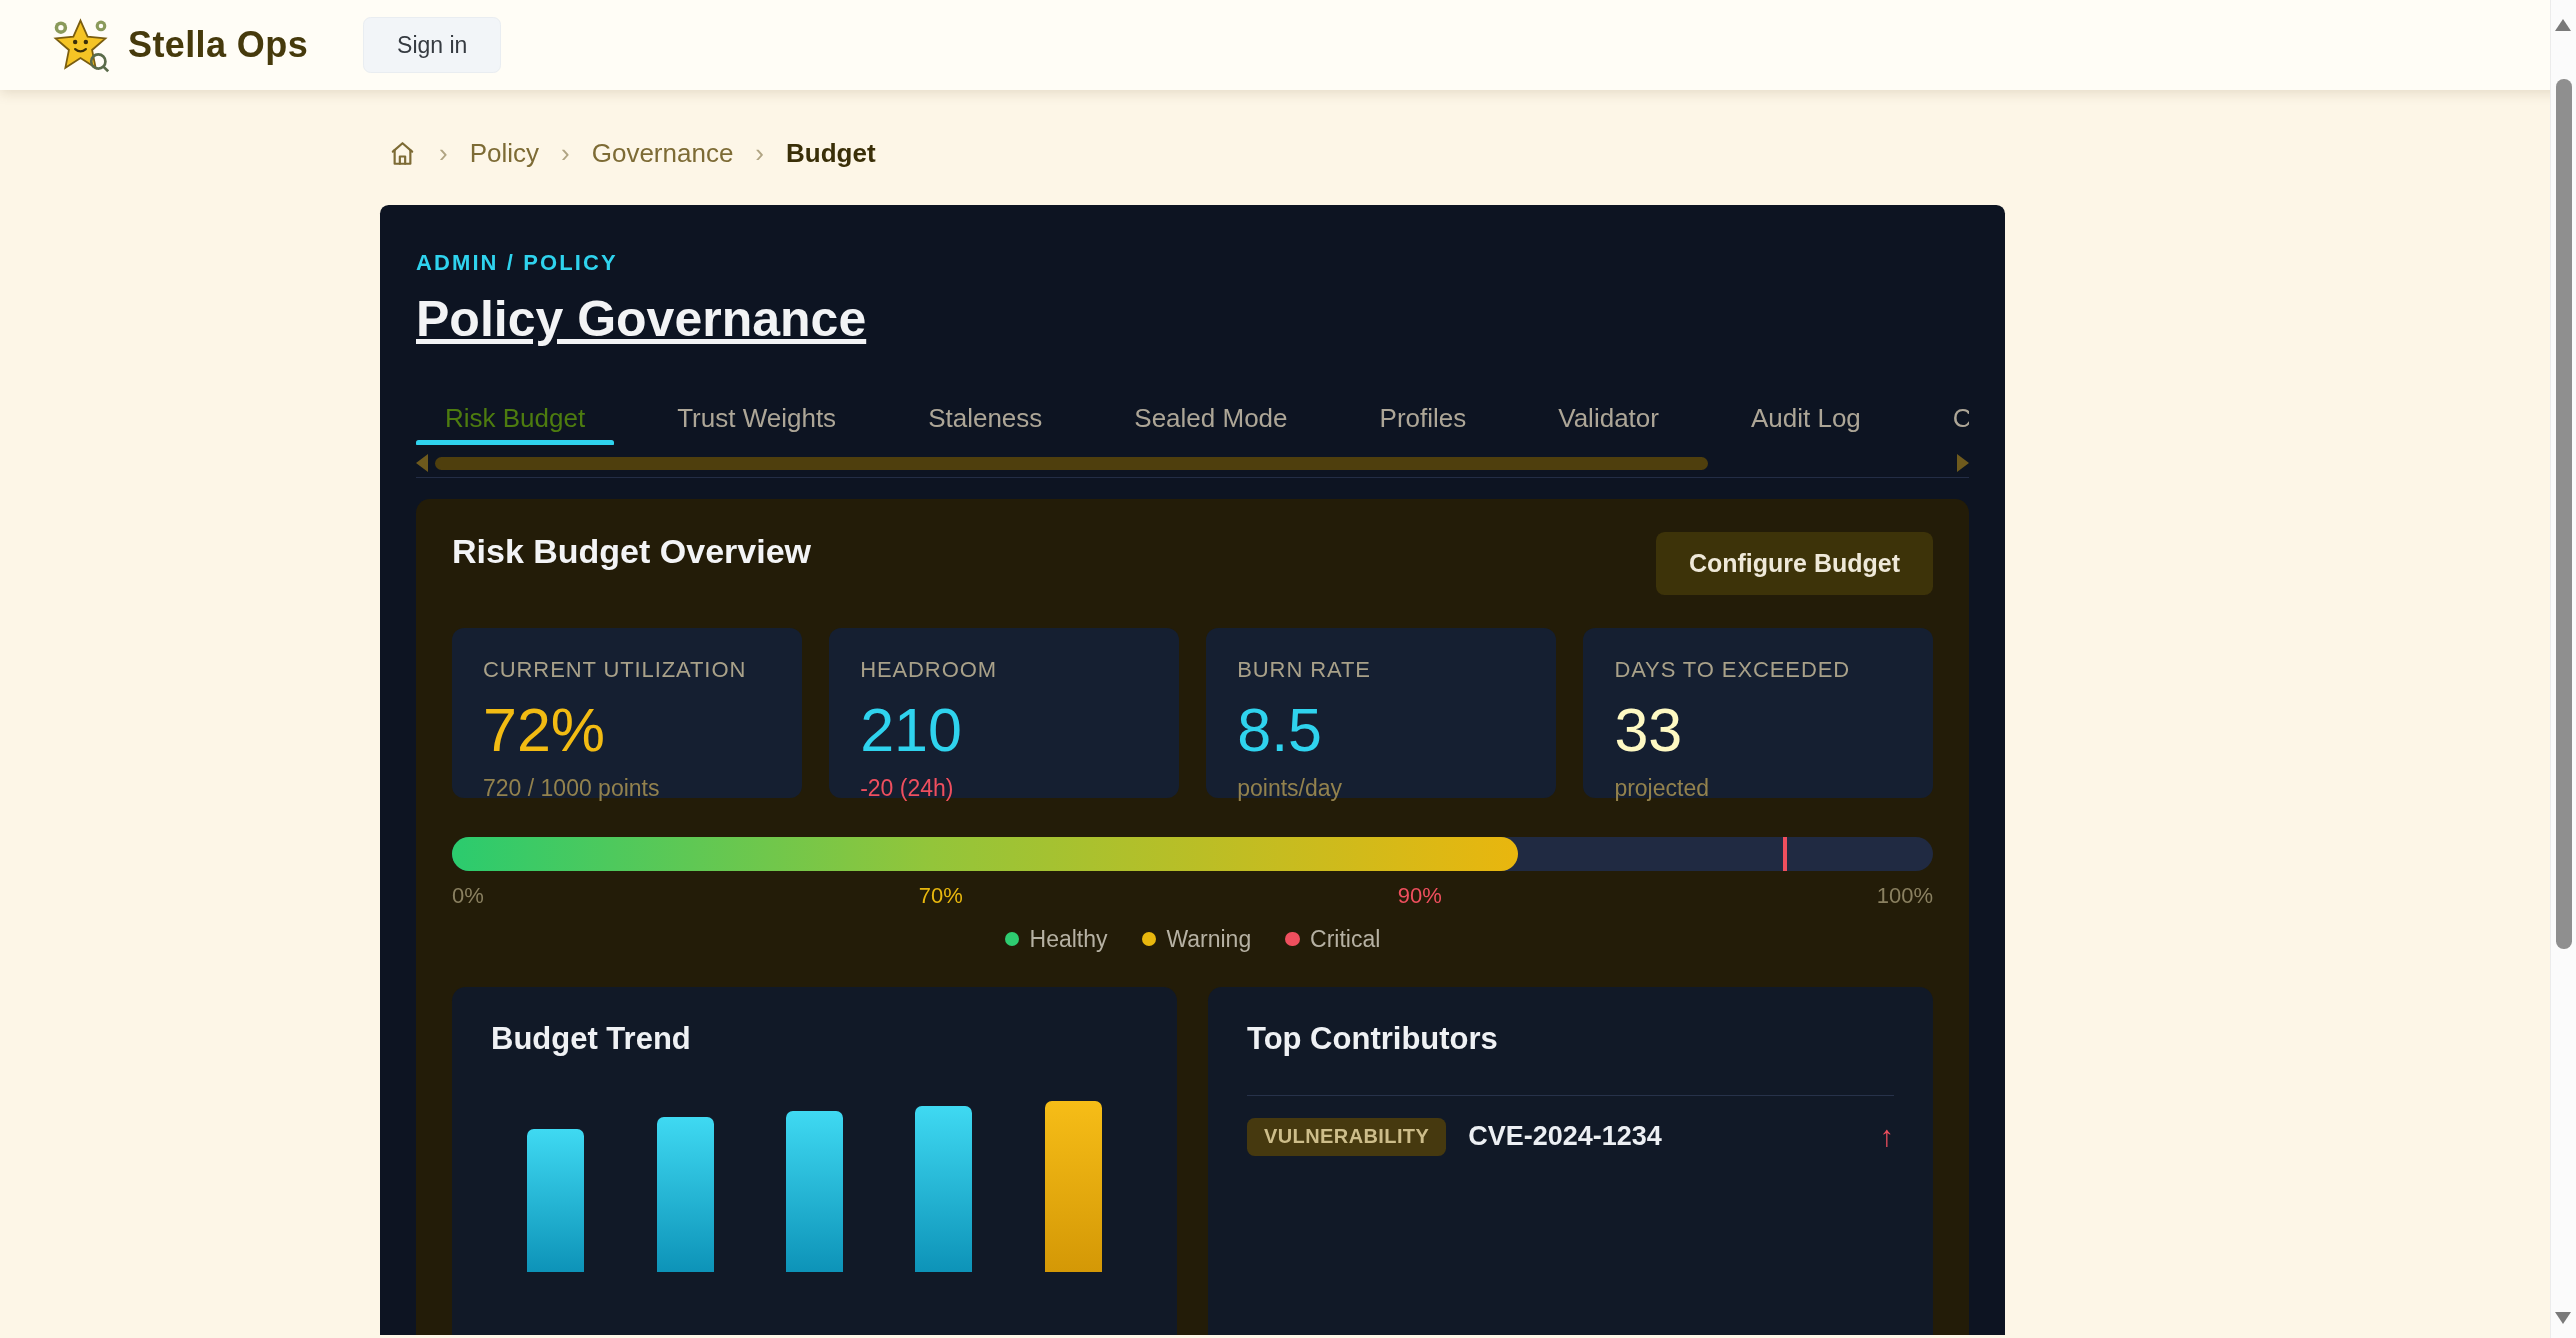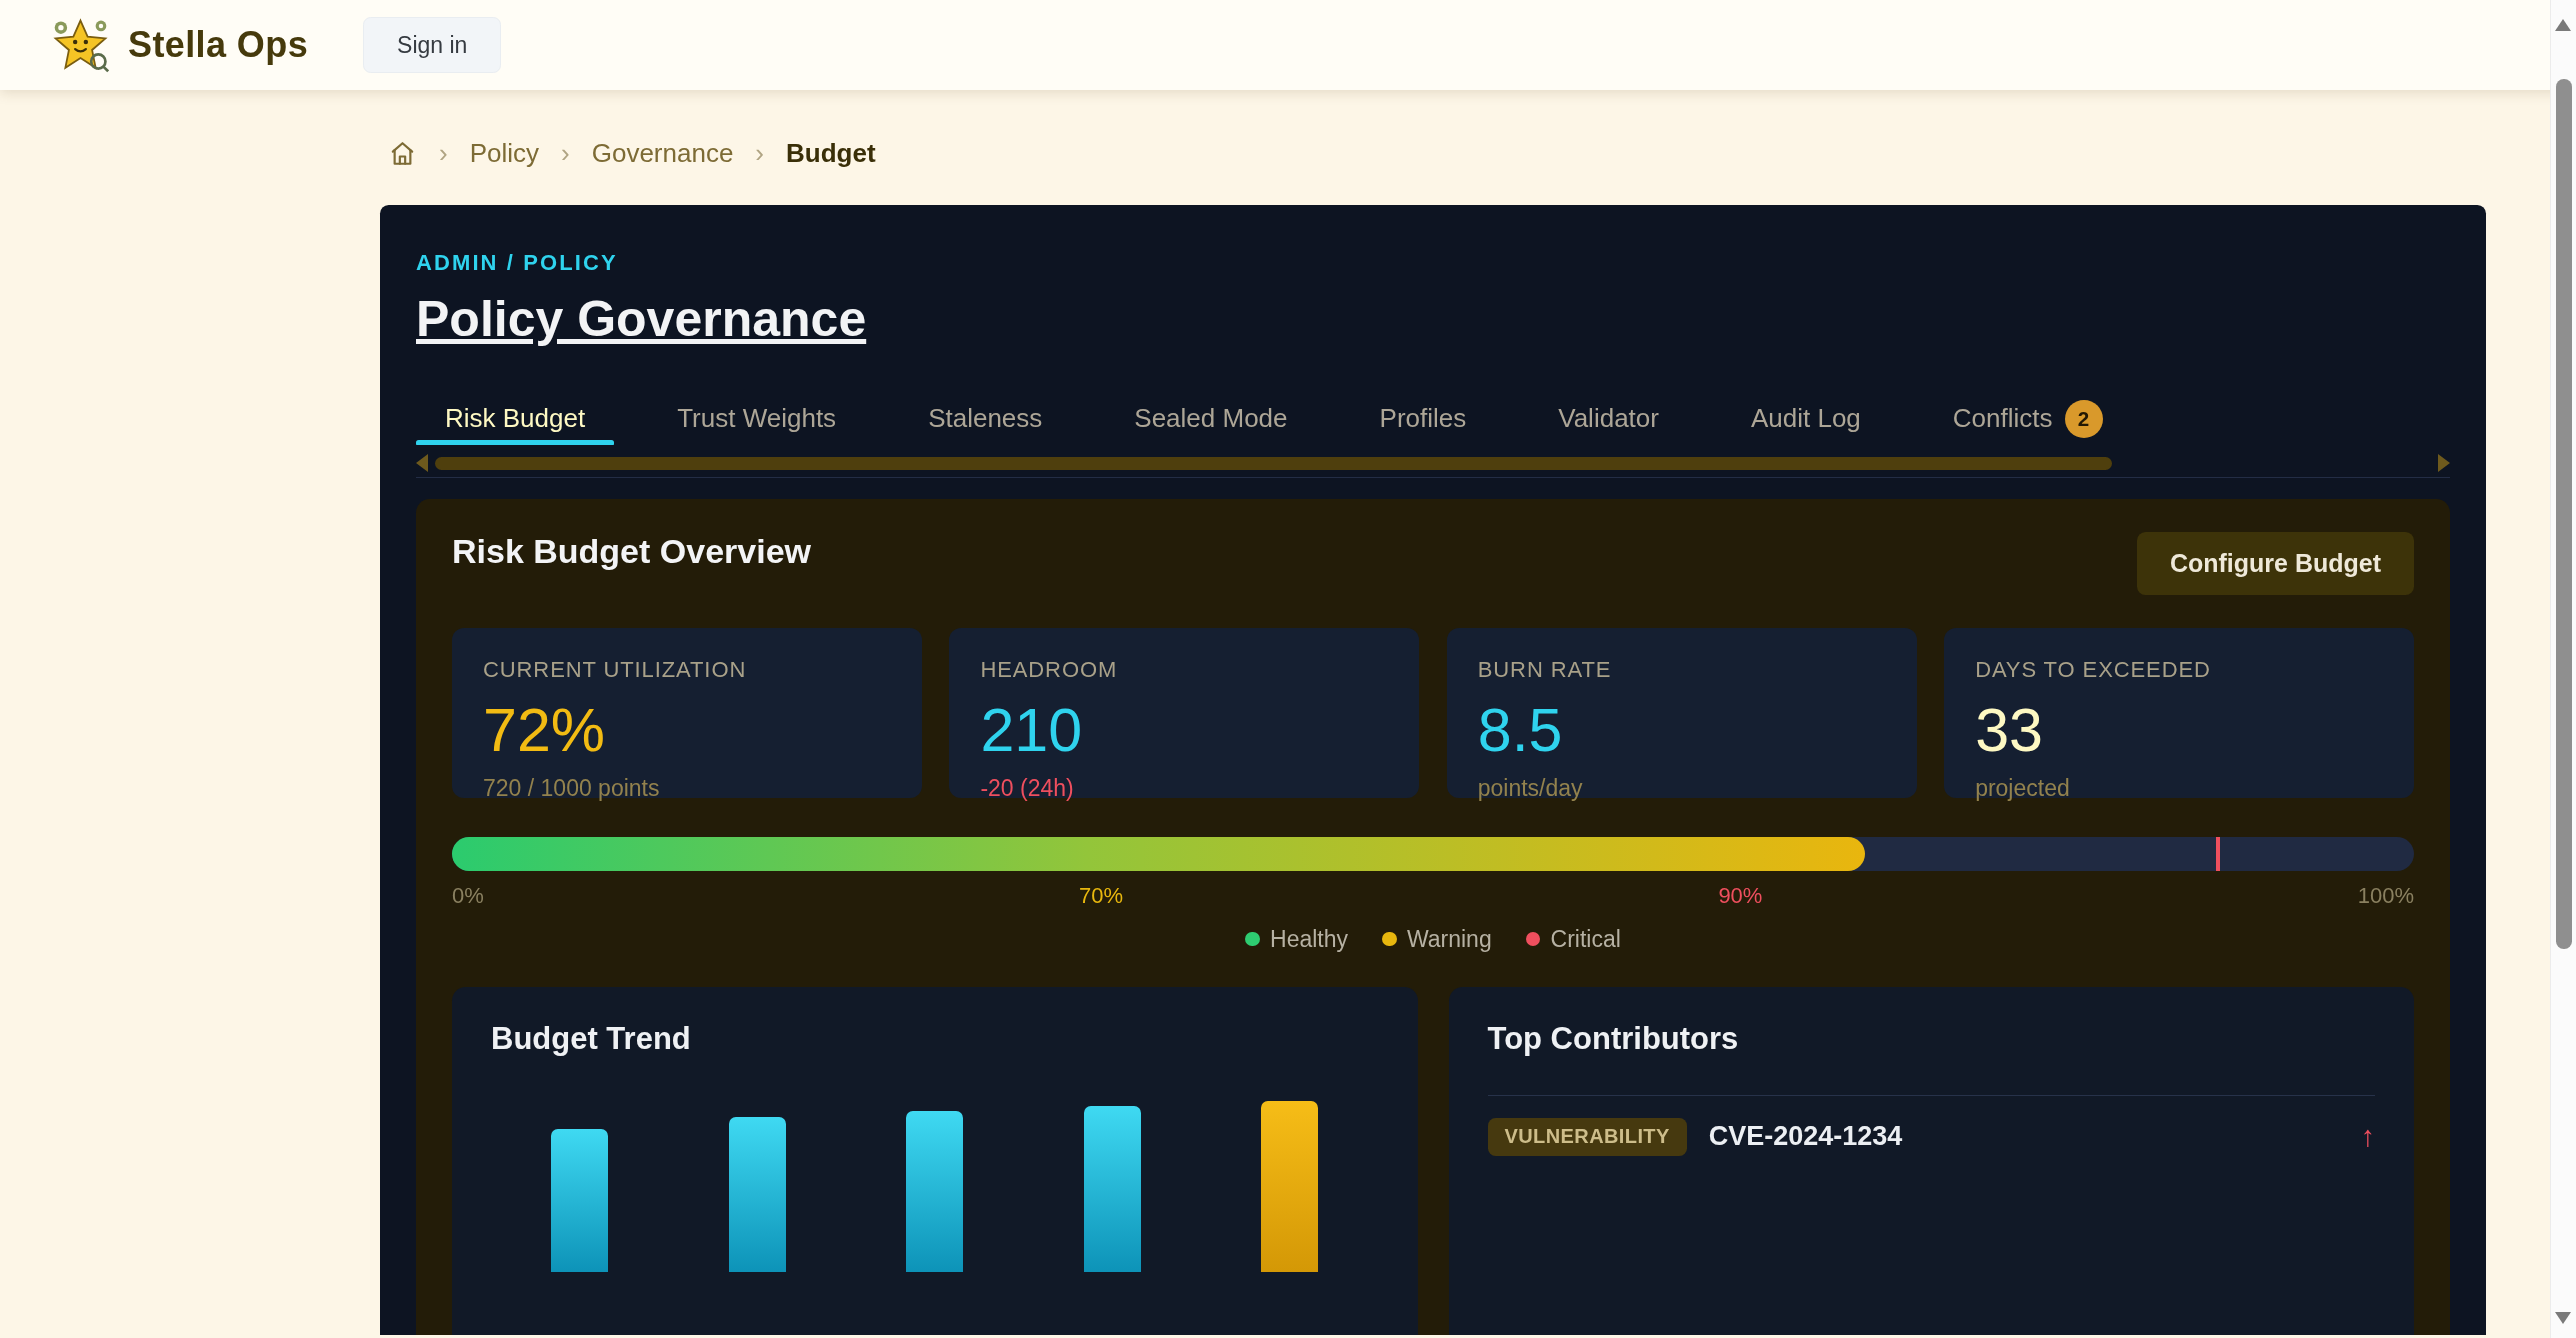--- a/index.html
+++ b/index.html
@@ -14,32 +14,32 @@
   .signin-btn { margin-left:36px; background:#f2f5f8; border:0.9px solid #e9edf1; border-radius:7.7px;
                 padding:13.7px 33px; font-size:23px; color:#363b41; cursor:pointer; }
 
   
   .breadcrumb { margin:48px 0 36px 388px; display:flex; align-items:center; gap:22px; font-size:26px; }
   .crumb-sep { color:#b0a483; font-size:26px; }
   .crumb-link { color:#7d6b35; }
   .crumb-current { color:#3a2f08; font-weight:700; }
 
   
-  .panel { margin-left:380px; width:2106px; height:1130px; background:#0d1422;
+  .panel { margin-left:380px; width:1625px; height:1130px; background:#0d1422;
            border-radius:8.6px 8.6px 0 0; padding:45px 36px 0; overflow:hidden; }
   .eyebrow { color:#2fd3ee; font-size:22px; font-weight:700; letter-spacing:2.1px; }
   .page-title { color:#f2f3f5; font-size:50px; font-weight:700; margin-top:13.7px;text-decoration:underline; }
   .page-sub { color:#a3a093; font-size:26px; margin-top:13.7px; }
 
   
   .tabs { margin-top:45px; display:flex; gap:34px; white-space:nowrap; overflow:hidden; }
   .tab { position:relative; padding:0 29px; height:52px; display:flex; align-items:center; gap:12px;
          font-size:26px; color:#ada697; background:none; border:none; cursor:pointer;
          font-family:"Liberation Sans", sans-serif; }
-  .tab.active { color:#fef9c3;text-align:center; }
+  .tab.active { color:#4d7c0f;text-align:center; }
   .tab.active::after { content:""; position:absolute; left:0; right:0; bottom:-1.7px; height:6px;
                        background:#2fd3ee; border-radius:2.6px; }
   .tab-badge { background:#d9992b; color:#231803; font-size:20.6px; font-weight:700; min-width:38px;
                height:38px; border-radius:19px; display:inline-flex; align-items:center; justify-content:center; }
   .tabs-scrollbar { margin-top:10.3px; height:17px; display:flex; align-items:center; gap:6.9px; }
   .hscroll-arrow { width:0; height:0; border-top:9.4px solid transparent; border-bottom:9.4px solid transparent; cursor:pointer; }
   .hscroll-arrow.left  { border-right:12px solid #6e5a1d; }
   .hscroll-arrow.right { border-left:12px solid #6e5a1d; margin-left:auto; }
   .hscroll-track { flex:1; height:13.7px; display:flex; }
   .hscroll-thumb { width:84%; height:13.7px; background:#4f3f0d; border-radius:6.9px; cursor:pointer; }

